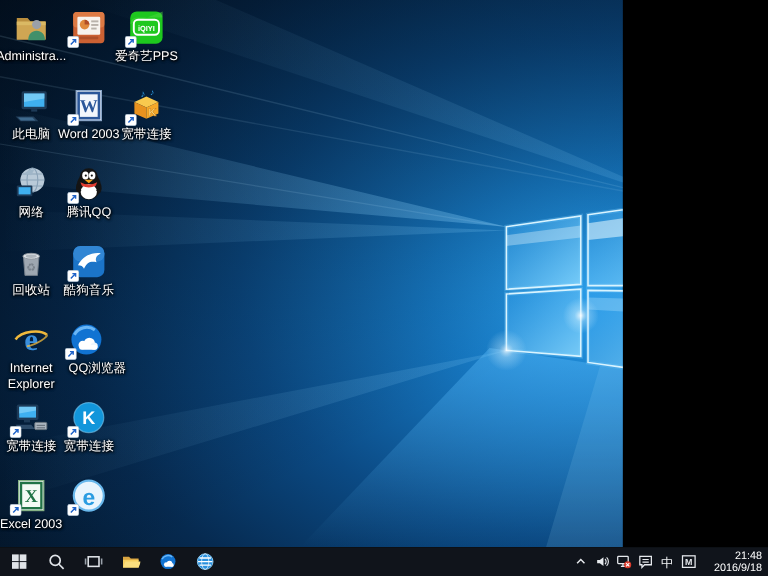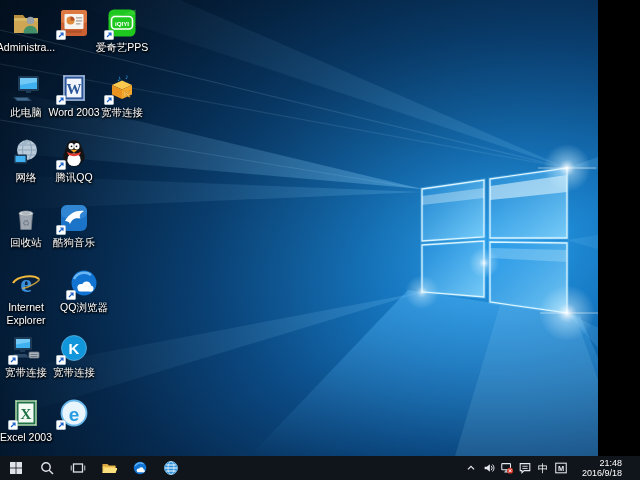--- a/index.html
+++ b/index.html
@@ -1,21 +1,21 @@
 <!DOCTYPE html>
 <html><head>
 <meta charset="utf-8">
 <style>
   html,body{margin:0;padding:0;}
   body{
     width:640px;height:480px;overflow:hidden;position:relative;
     font-family:"Liberation Sans","DejaVu Sans",sans-serif;
     background:#000;
   }
-  #desktop{position:absolute;left:0;top:0;width:598px;height:456px;overflow:hidden;}
+  #desktop{position:absolute;left:0;top:0;width:519px;height:456px;overflow:hidden;}
   #wallpaper{position:absolute;inset:0;}
   #wallpaper svg{display:block;}
   #icons{position:absolute;inset:0;}
   .desk-icon{position:absolute;width:48px;text-align:center;cursor:default;}
   .desk-icon .ic{position:relative;width:32px;height:32px;margin:0 auto;}
   .desk-icon .ic > svg{width:32px;height:32px;display:block;}
   .badge{position:absolute;left:-2px;bottom:-1px;width:10px;height:10px;}
   .badge svg{width:10px;height:10px;display:block;}
   .desk-label{
     margin-top:2px;font-size:10.5px;line-height:13px;color:#fff;
@@ -28,21 +28,21 @@
   }
   #tb-left{display:flex;align-items:stretch;}
   .tb-btn{width:31px;display:flex;align-items:center;justify-content:center;}
   .tb-btn svg{width:16px;height:16px;display:block;}
   #tb-spacer{flex:1;}
   #tb-tray{display:flex;align-items:stretch;}
   .tray-icon{width:18px;display:flex;align-items:center;justify-content:center;}
   .tray-icon svg{width:14px;height:14px;display:block;}
   #clock{
     width:52px;display:flex;flex-direction:column;justify-content:center;
-    align-items:flex-end;padding-right:18px;color:#fff;font-size:9px;line-height:10.5px;
+    align-items:flex-end;padding-right:5px;color:#fff;font-size:9px;line-height:10.5px;
     text-align:right;
   }
 </style>
 </head>
 <body>
 
 <div id="desktop">
   <div id="wallpaper">
     <svg width="640" height="456" viewBox="0 0 640 456">
       <defs>
@@ -282,21 +282,21 @@
       <div class="desk-icon" style="left: 2px; top: 267px;">
         <div class="ic">
           <svg viewBox="0 0 32 32">
             <text x="16" y="25" font-size="26" font-weight="bold" fill="#3a8fdd" text-anchor="middle" font-family="Liberation Serif,serif">e</text>
             <path d="M3 16C8 8.5 24 7.5 29 12" stroke="#f0b93c" stroke-width="2.2" fill="none"></path>
             <path d="M29 12c1.5 1.5-9 8.5-16.5 9.5" stroke="#f0b93c" stroke-width="1.6" fill="none" opacity="0.75"></path>
           </svg>
         </div>
         <div class="desk-label">Internet Explorer</div>
       </div>
-      <div class="desk-icon" style="left: 60px; top: 267px;">
+      <div class="desk-icon" style="left: 48px; top: 267px; text-align: right;">
         <div class="ic">
           <svg viewBox="0 0 32 32">
             <circle cx="16" cy="16" r="12.5" fill="#1173d2"></circle>
             <path d="M6 12a11.5 11.5 0 0 1 17-4" stroke="#6ab6f5" stroke-width="2.5" fill="none"></path>
             <circle cx="13" cy="20.5" r="3.6" fill="#ffffff"></circle>
             <circle cx="18.5" cy="19" r="4.6" fill="#ffffff"></circle>
             <circle cx="22.5" cy="21.5" r="3" fill="#eef6fd"></circle>
             <rect x="10" y="20.5" width="15" height="4" rx="2" fill="#ffffff"></rect>
           </svg>
           <span class="badge">

